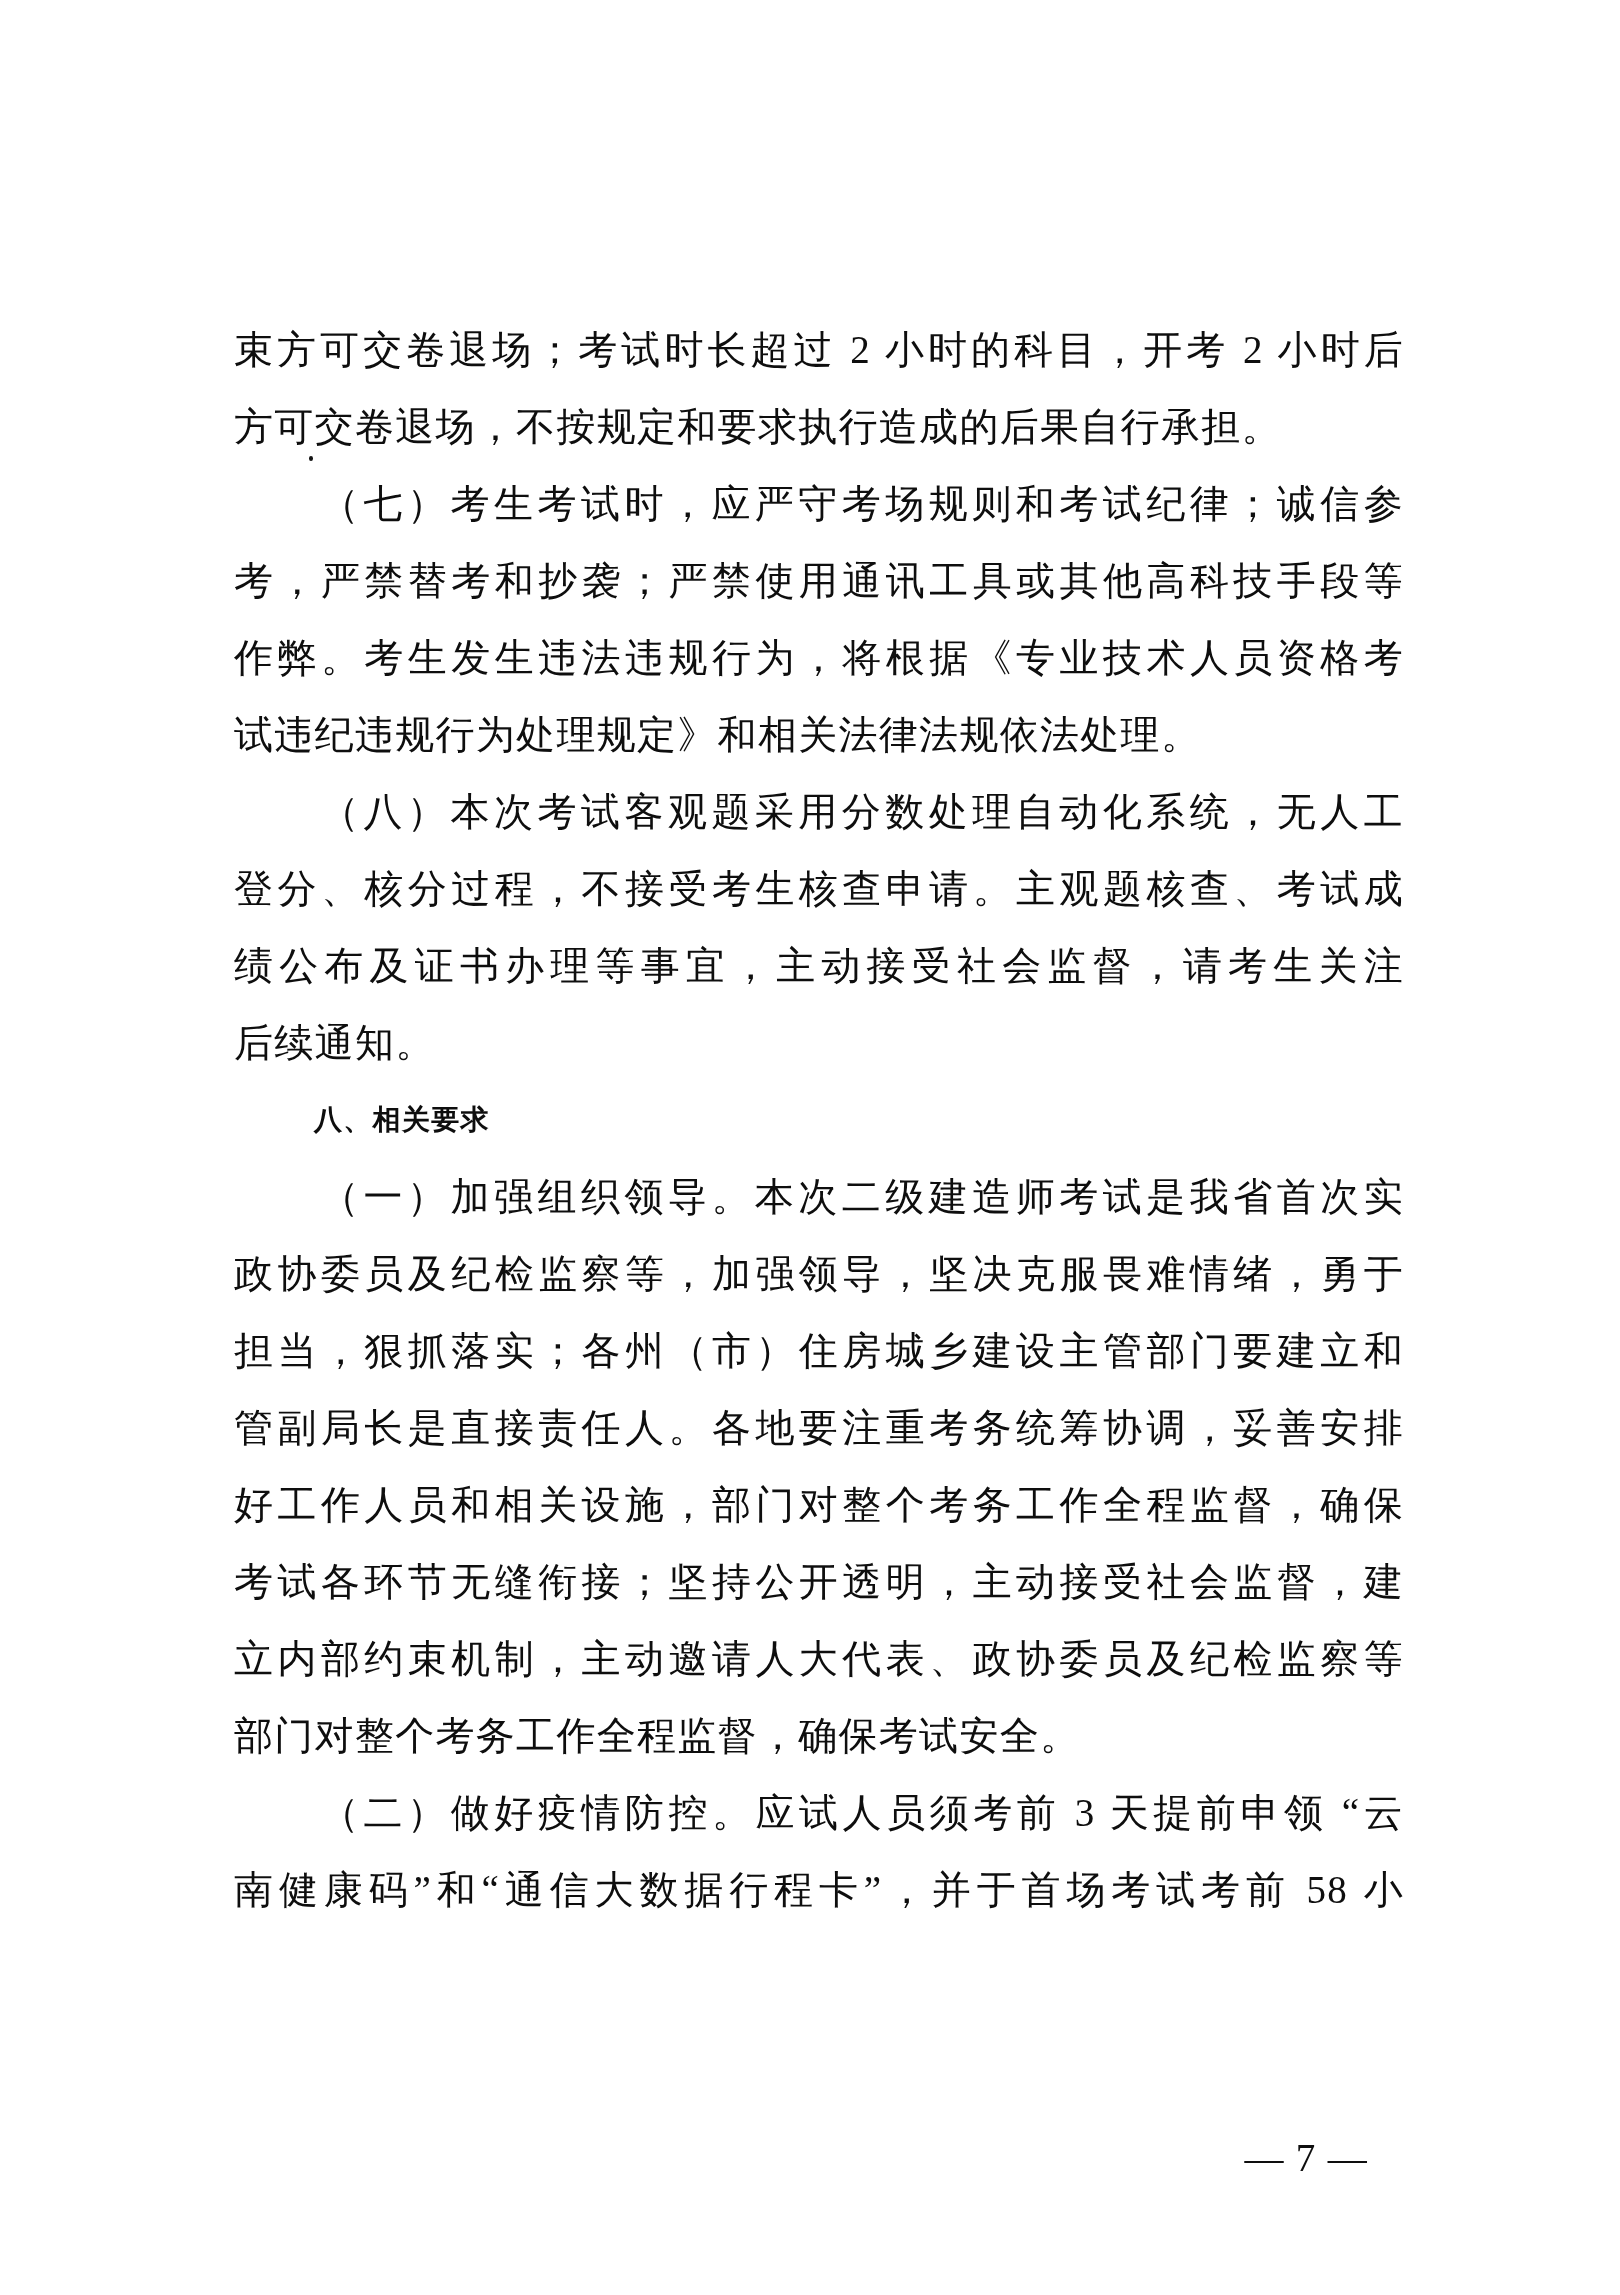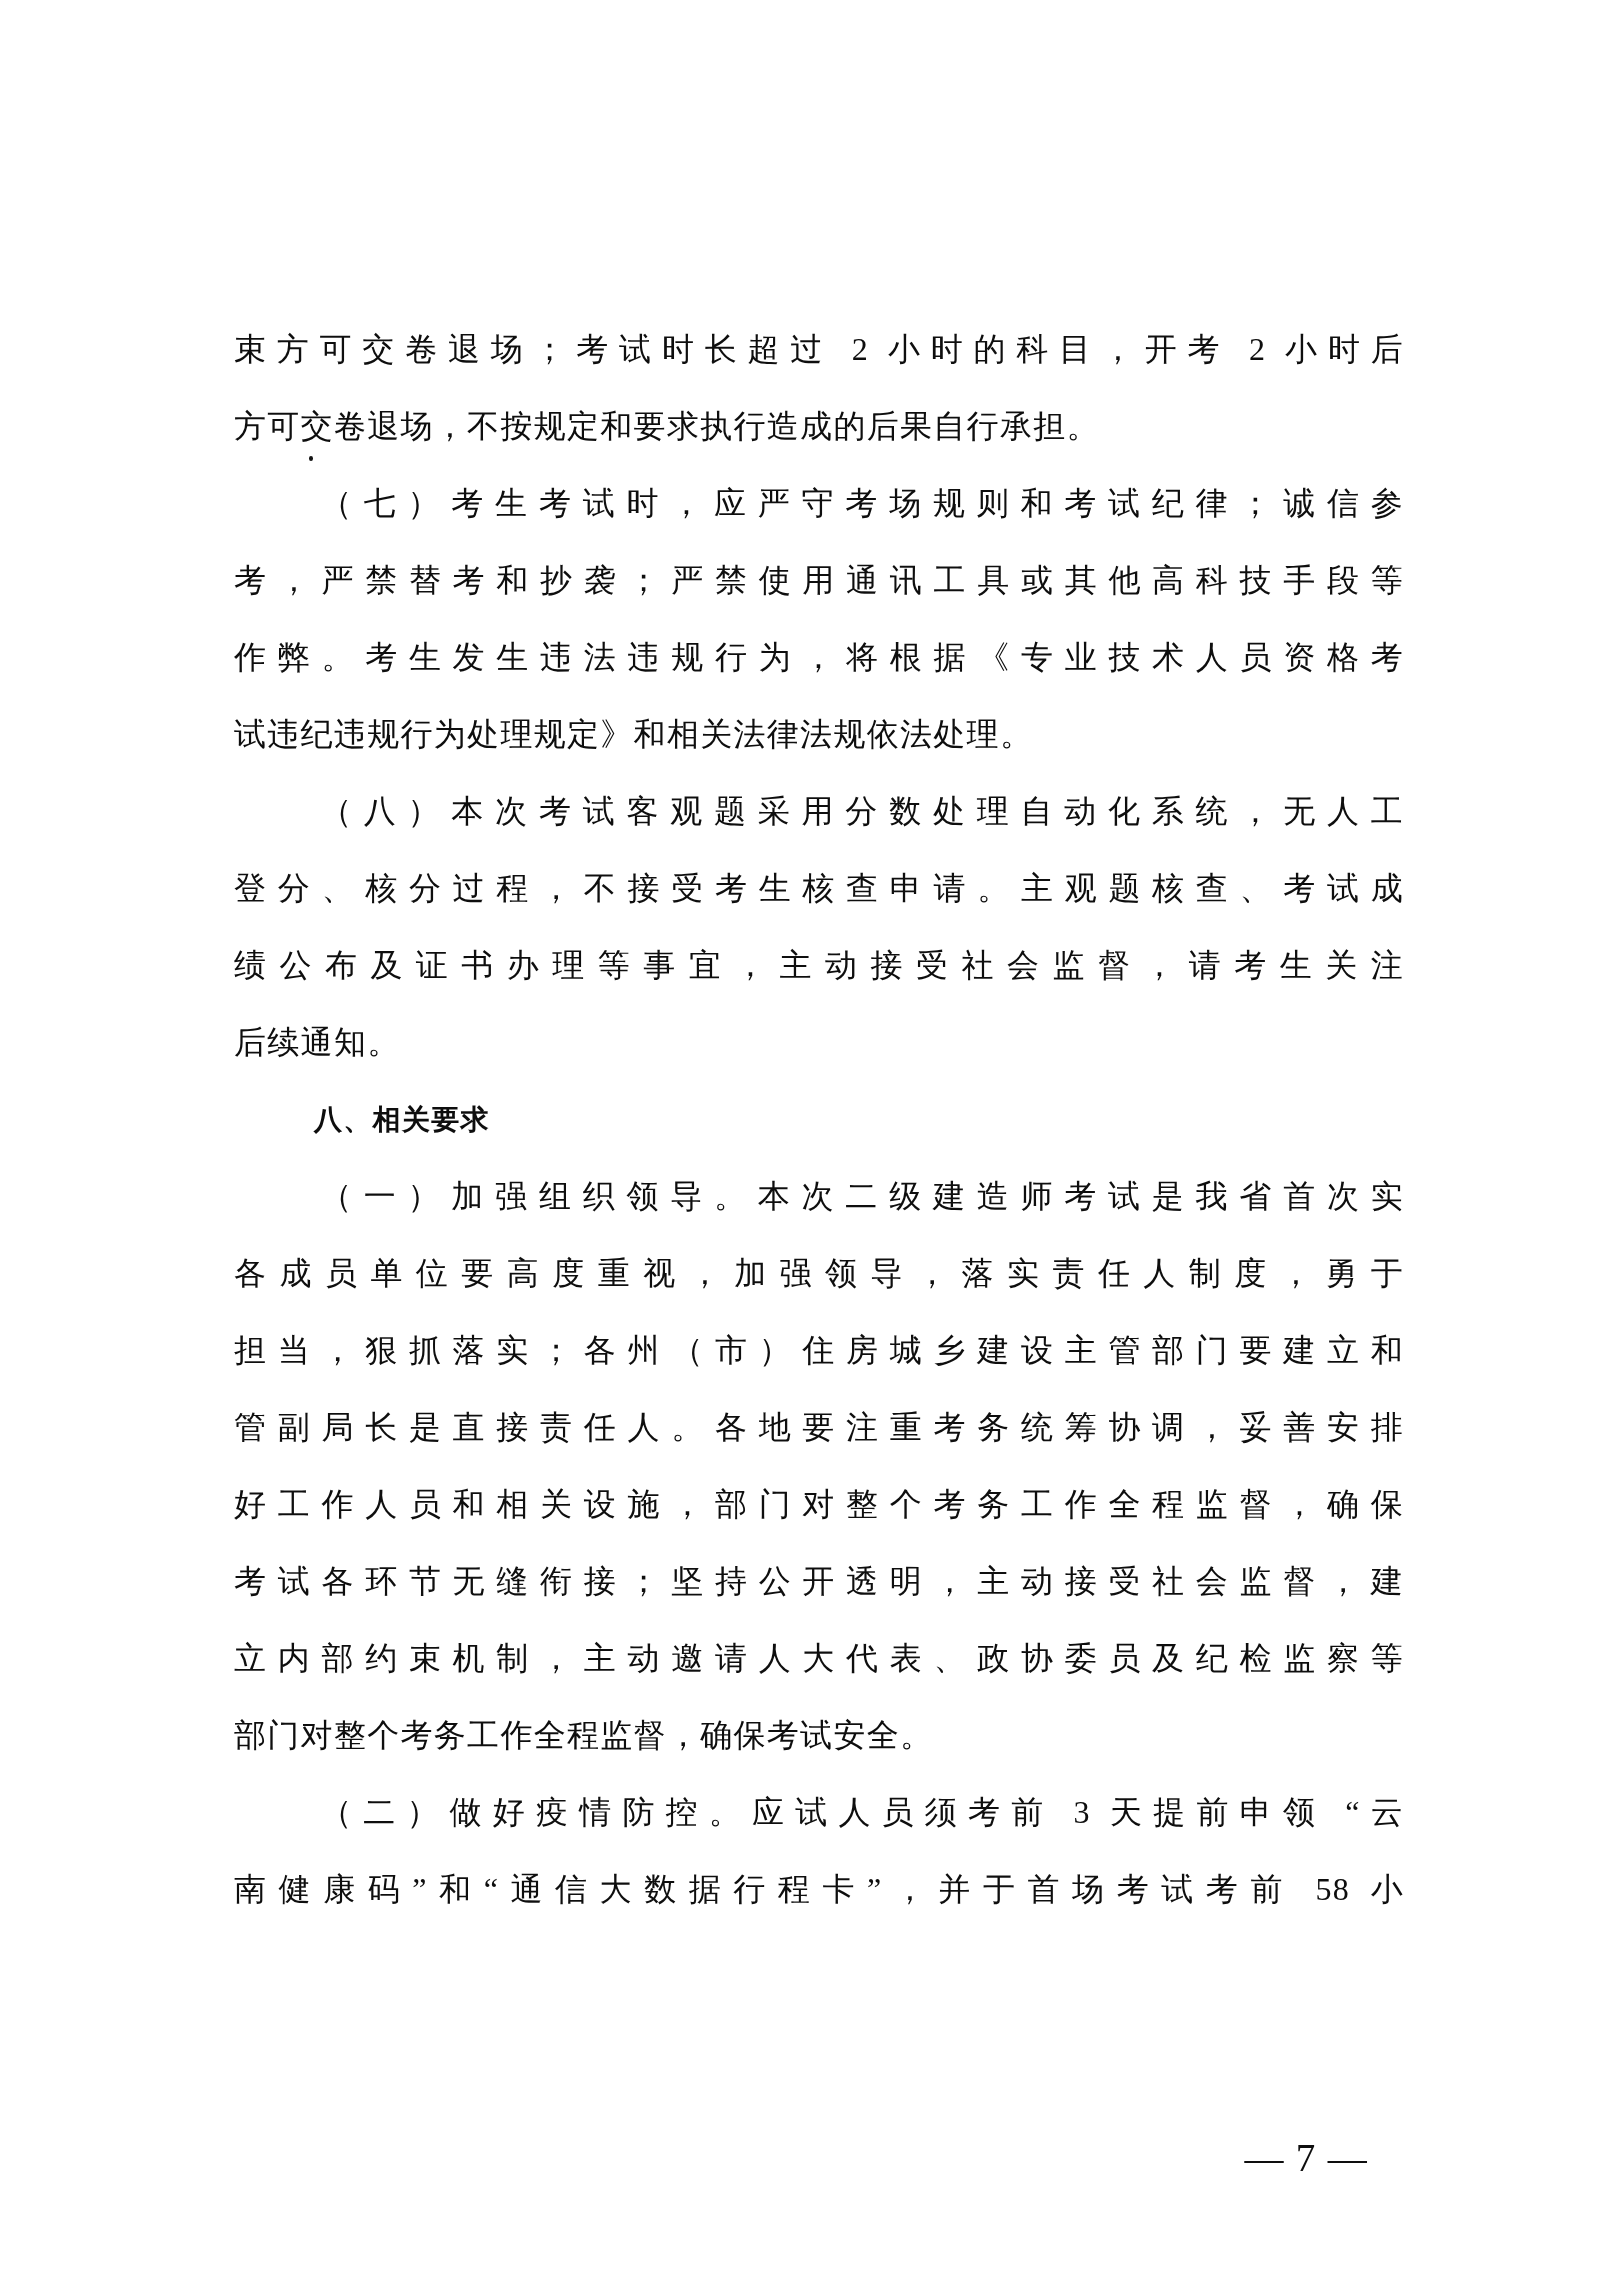--- a/index.html
+++ b/index.html
@@ -22,21 +22,21 @@
   }
   .text-block {
     position: absolute;
     left: 234px;
     top: 311px;
     width: 1170px;
   }
   .line {
     height: 77px;
     line-height: 77px;
-    font-size: 32px;
+    font-size: 39px;
     letter-spacing: 1.3px;
     white-space: normal;
     text-align: left;
   }
   .justify {
     text-align: justify;
     text-align-last: justify;
   }
   .indent {
     text-indent: 86px;
@@ -78,21 +78,21 @@
     <div class="line indent justify">（七）考生考试时，应严守考场规则和考试纪律；诚信参</div>
     <div class="line justify">考，严禁替考和抄袭；严禁使用通讯工具或其他高科技手段等</div>
     <div class="line justify">作弊。考生发生违法违规行为，将根据《专业技术人员资格考</div>
     <div class="line">试违纪违规行为处理规定》和相关法律法规依法处理。</div>
     <div class="line indent justify">（八）本次考试客观题采用分数处理自动化系统，无人工</div>
     <div class="line justify">登分、核分过程，不接受考生核查申请。主观题核查、考试成</div>
     <div class="line justify">绩公布及证书办理等事宜，主动接受社会监督，请考生关注</div>
     <div class="line">后续通知。</div>
     <div class="line heading indent">八、相关要求</div>
     <div class="line indent justify">（一）加强组织领导。本次二级建造师考试是我省首次实</div>
-    <div class="line justify">各成员单位要高度重视，加强领导，落实责任人制度，勇于</div>
+    <div class="line justify">政协委员及纪检监察等，加强领导，坚决克服畏难情绪，勇于</div>
     <div class="line justify">担当，狠抓落实；各州（市）住房城乡建设主管部门要建立和</div>
     <div class="line justify">管副局长是直接责任人。各地要注重考务统筹协调，妥善安排</div>
     <div class="line justify">好工作人员和相关设施，部门对整个考务工作全程监督，确保</div>
     <div class="line justify">考试各环节无缝衔接；坚持公开透明，主动接受社会监督，建</div>
     <div class="line justify">立内部约束机制，主动邀请人大代表、政协委员及纪检监察等</div>
     <div class="line">部门对整个考务工作全程监督，确保考试安全。</div>
     <div class="line indent justify">（二）做好疫情防控。应试人员须考前 3 天提前申领 “云</div>
     <div class="line justify">南健康码”和“通信大数据行程卡”，并于首场考试考前 58 小</div>
   </div>
 

